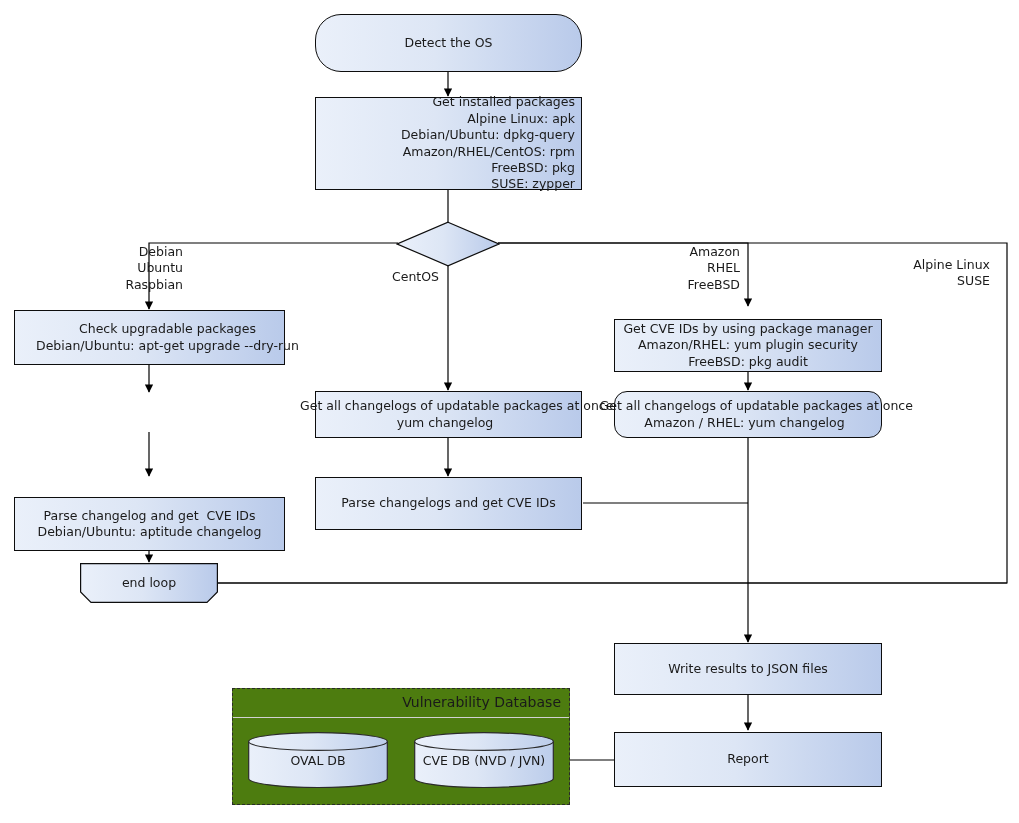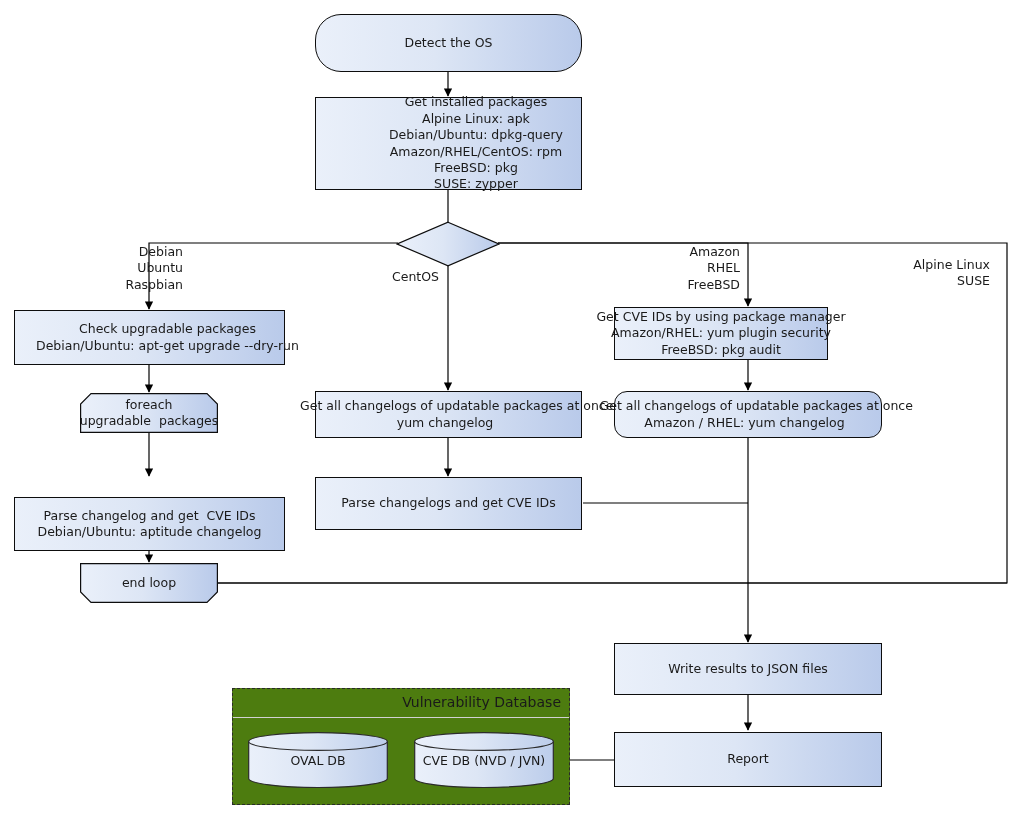--- a/index.html
+++ b/index.html
@@ -36,22 +36,22 @@
     line-height: 16.4px;
     display: flex;
     align-items: center;
     justify-content: center;
     text-align: center;
     white-space: pre;
     z-index: 2;
   }
   .node.align-right {
     justify-content: flex-end;
-    text-align: center;
-    padding-right: 18px;
+    text-align: right;
+    padding-right: 6px;
   }
   
   .node.overflow-text {
     overflow: visible;
   }
   .node.overflow-text .spill {
     white-space: pre;
     display: block;
     text-align: center;
     width: 290px;
@@ -210,34 +210,20 @@
   <div class="edge-label" style="left:645px; top:244px; width:95px;">Amazon
 RHEL
 FreeBSD</div>
 
   <div class="edge-label" style="left:878px; top:257px; width:112px;">Alpine Linux
 SUSE</div>
 
   <div class="node" style="left:14px; top:310px; width:271px; height:55px;padding-left:36px;">Check upgradable packages
 Debian/Ubuntu: apt-get upgrade --dry-run</div>
 
-  <div class="loop-shape" style="left:80px; top:393px; width:138px; height:40px;">
-    <svg width="138" height="40" viewBox="0 0 138 40" xmlns="http://www.w3.org/2000/svg">
-      <defs>
-        <linearGradient id="gradLoopA" x1="0" y1="0" x2="1" y2="0">
-          <stop offset="0%" stop-color="#eaf0fa"></stop>
-          <stop offset="45%" stop-color="#dde6f5"></stop>
-          <stop offset="100%" stop-color="#b9caea"></stop>
-        </linearGradient>
-      </defs>
-      <path d="M 0.6 39.4 L 0.6 11 L 11 0.6 L 127 0.6 L 137.4 11 L 137.4 39.4 Z" fill="url(#gradLoopA)" stroke="#0d0d0d" stroke-width="1.2"></path>
-    </svg>
-    <span class="loop-label">foreach
-upgradable  packages</span>
-  </div>
 
   <div class="node" style="left:14px; top:497px; width:271px; height:54px;">Parse changelog and get  CVE IDs
 Debian/Ubuntu: aptitude changelog</div>
 
   <div class="loop-shape" style="left:80px; top:563px; width:138px; height:40px;">
     <svg width="138" height="40" viewBox="0 0 138 40" xmlns="http://www.w3.org/2000/svg">
       <defs>
         <linearGradient id="gradLoopB" x1="0" y1="0" x2="1" y2="0">
           <stop offset="0%" stop-color="#eaf0fa"></stop>
           <stop offset="45%" stop-color="#dde6f5"></stop>
@@ -249,21 +235,21 @@
     <span class="loop-label">end loop</span>
   </div>
 
   <div class="node overflow-text" style="left:315px; top:391px; width:267px; height:47px;">
     <span class="spill">Get all changelogs of updatable packages at once
 yum changelog</span>
   </div>
 
   <div class="node" style="left:315px; top:477px; width:267px; height:53px;">Parse changelogs and get CVE IDs</div>
 
-  <div class="node" style="left:614px; top:307px; width:214px; height:53px;">Get CVE IDs by using package manager
+  <div class="node" style="left:614px; top:319px; width:268px; height:53px;">Get CVE IDs by using package manager
 Amazon/RHEL: yum plugin security
 FreeBSD: pkg audit</div>
 
   <div class="node overflow-text" style="left:614px; top:391px; width:268px; height:47px;border-radius:13px;">
     <span class="spill">Get all changelogs of updatable packages at once
 Amazon / RHEL: yum changelog</span>
   </div>
 
   <div class="node" style="left:614px; top:643px; width:268px; height:52px;">Write results to JSON files</div>
 

